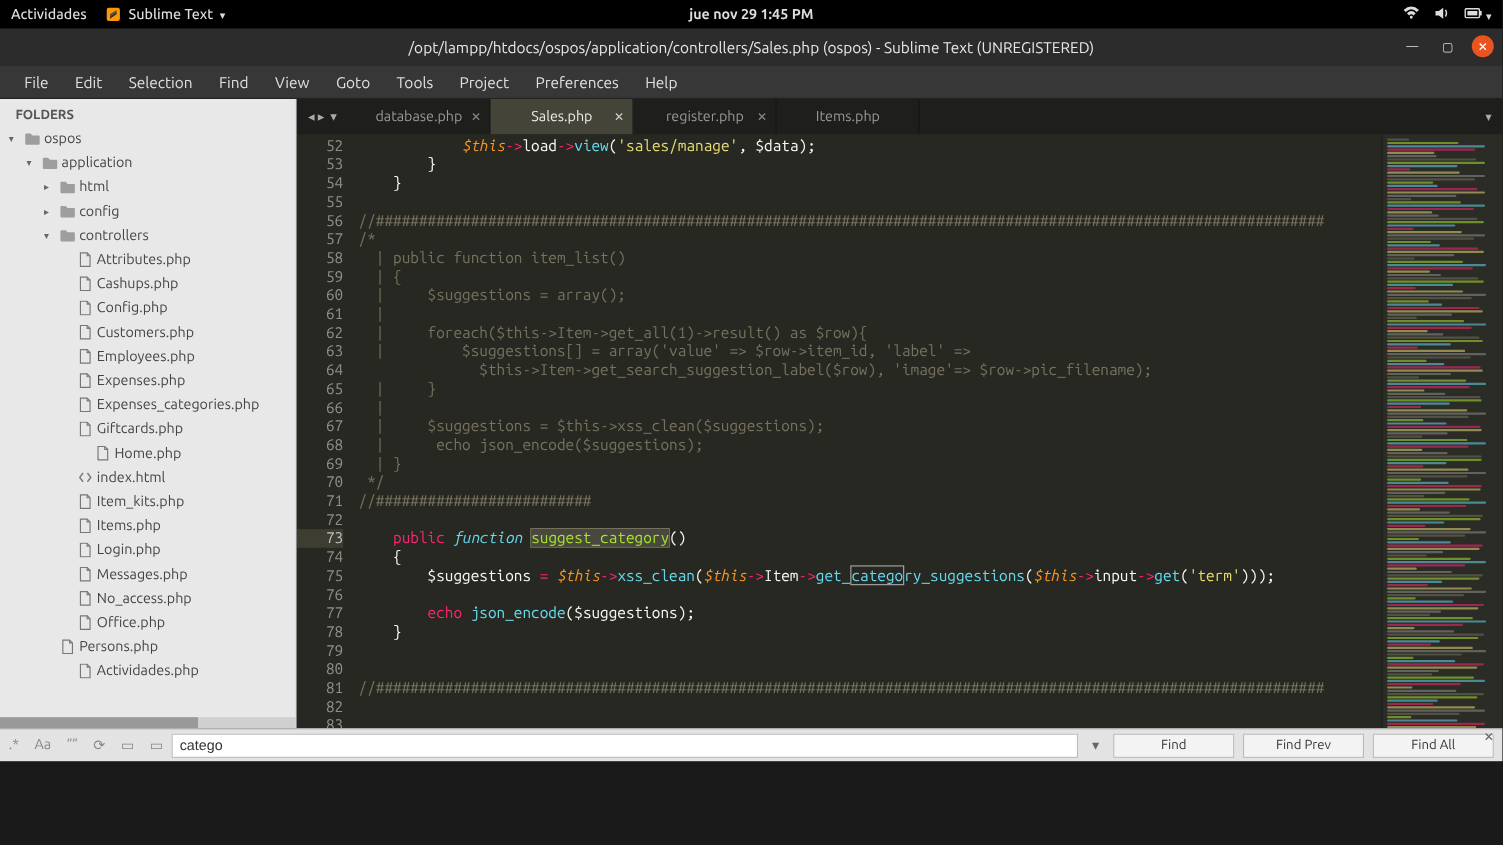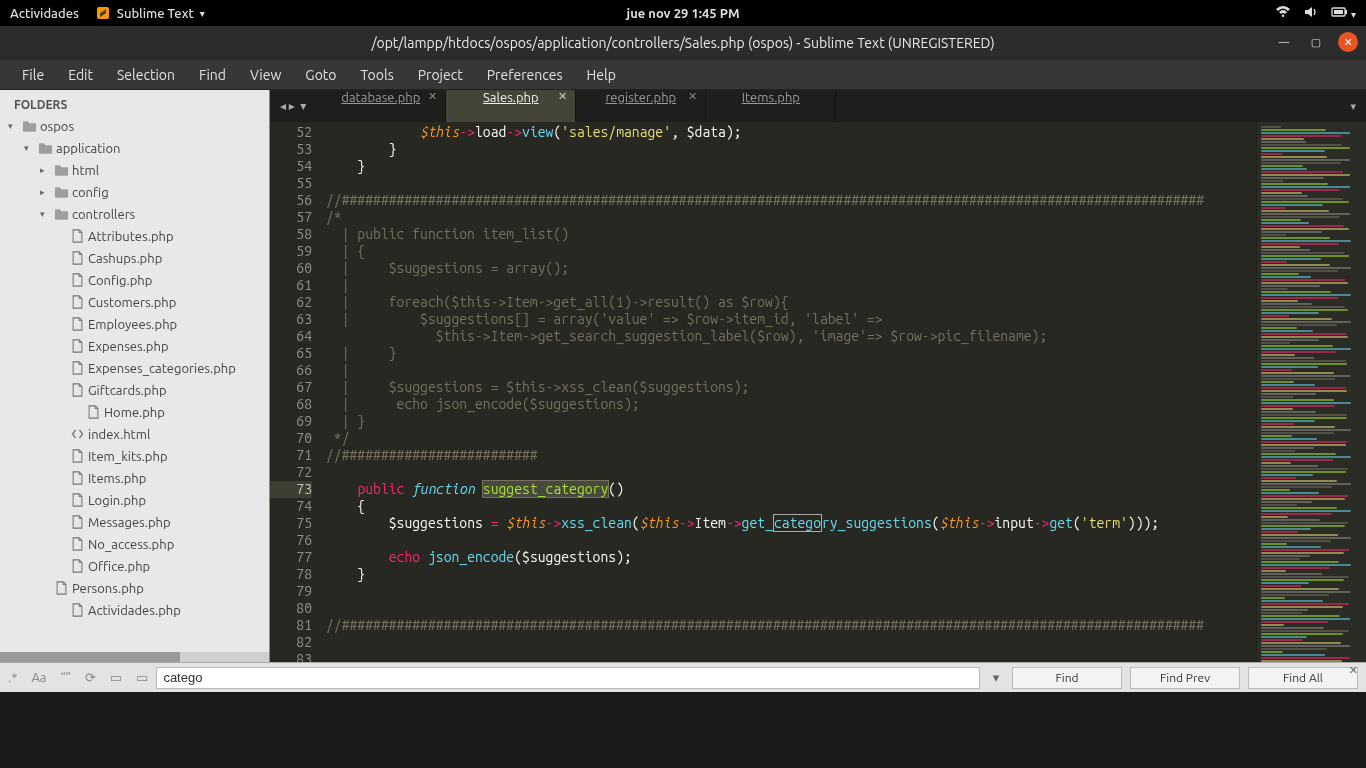--- a/index.html
+++ b/index.html
@@ -82,21 +82,21 @@
 .sidebar-scroll-thumb { width: 180px; height: 10px; background: #999; }
 .editor-area { flex: 1; display: flex; flex-direction: column; background: #272822; }
 .tabbar {
   height: 32px;
   background: #1e1f1c;
   display: flex;
   align-items: stretch;
   position: relative;
 }
 .tab-nav { display: flex; align-items: center; padding: 0 10px; color: #aaa; gap: 6px; font-size: 12px; }
-.tab { display: flex; padding: 0 22px; color: #999; font-size: 13px; min-width: 130px; justify-content: center; position: relative; cursor: pointer; border-right: 1px solid #151613; text-decoration: underline; }
+.tab { display: flex; align-items: center; padding: 0 22px; color: #999; font-size: 13px; min-width: 130px; justify-content: center; position: relative; cursor: pointer; border-right: 1px solid #151613; }
 .tab.active { background: #444438; color: #eee; }
 .tab .close { position: absolute; right: 8px; font-size: 11px; color: #888; }
 .tab.active .close { color: #ccc; }
 .tab-menu { margin-left: auto; padding: 0 10px; color: #aaa; font-size: 11px; display:flex; align-items:center;}
 .code-wrap { flex: 1; display: flex; overflow: hidden; }
 .gutter {
   width: 54px;
   background: #272822;
   text-align: right;
   color: #8f908a;

